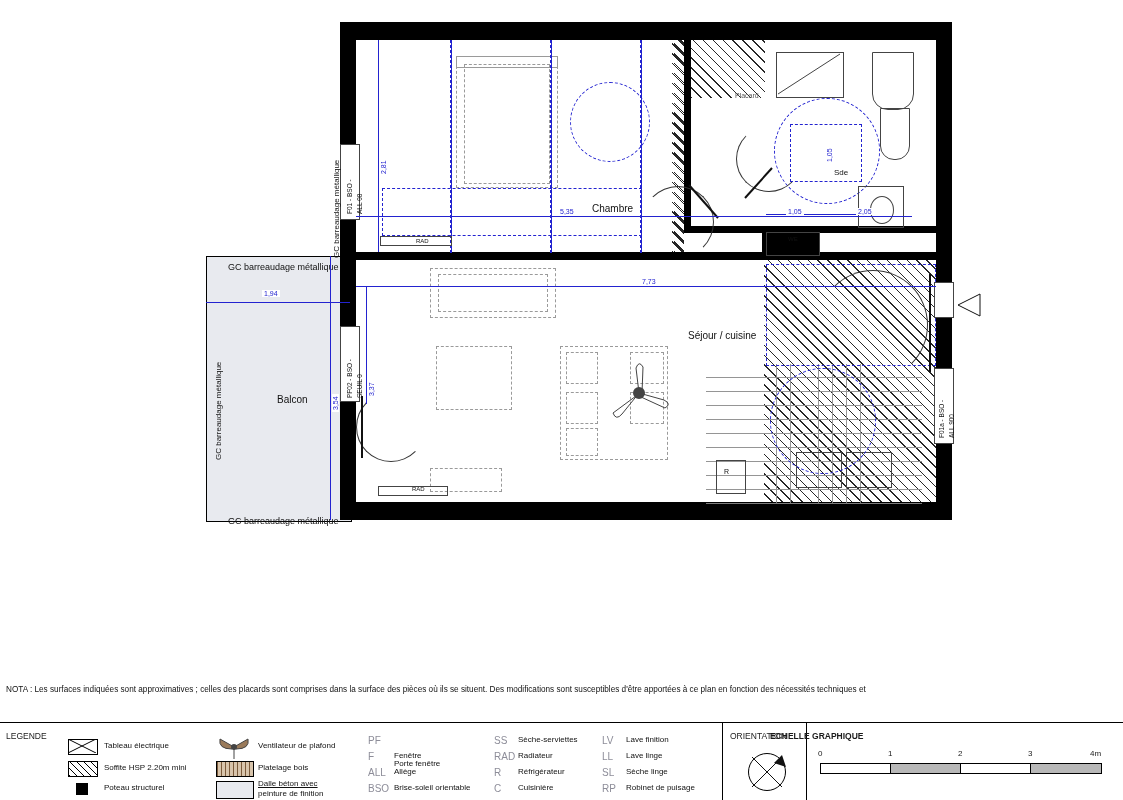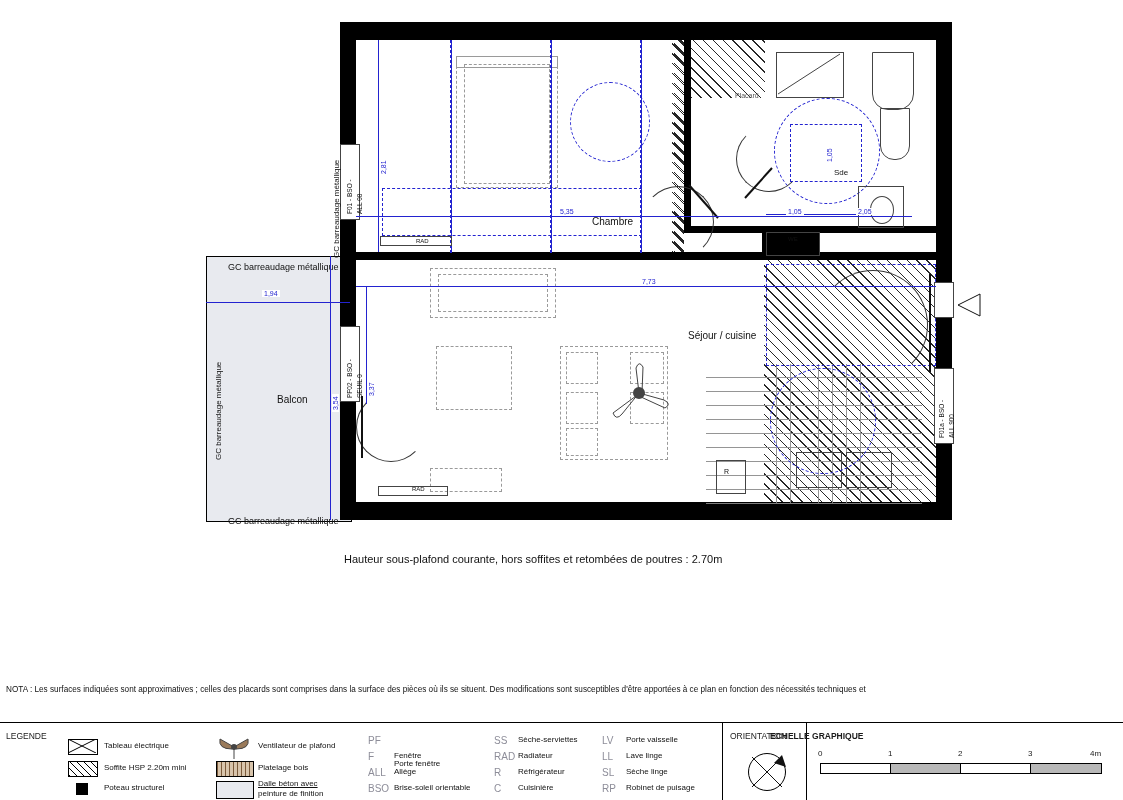--- a/index.html
+++ b/index.html
@@ -174,21 +174,21 @@
   <div class="vlbl6" style="left:346px;top:398px;">PF02 - BSO -</div>
   <div class="vlbl6" style="left:356px;top:398px;">SEUIL 0</div>
   <div class="vlbl6" style="left:938px;top:438px;">F01a - BSO -</div>
   <div class="vlbl6" style="left:948px;top:438px;">ALL 900</div>
 
   <div class="vlbl" style="left:332px;top:258px;">GC barreaudage métallique</div>
   <div class="vlbl" style="left:214px;top:460px;">GC barreaudage métallique</div>
   <div class="lbl" style="left:228px;top:262px;">GC barreaudage métallique</div>
   <div class="lbl" style="left:228px;top:516px;">GC barreaudage métallique</div>
 
-  <div class="lbl-room" style="left:592px;top:216px;text-align:center;">Chambre</div>
+  <div class="lbl-room" style="left:592px;top:203px;text-align:center;">Chambre</div>
   <div class="lbl-room" style="left:688px;top:330px;">Séjour / cuisine</div>
   <div class="lbl-room" style="left:277px;top:394px;">Balcon</div>
   <div class="lbl" style="left:834px;top:168px;font-size:8px;">Sde</div>
   <div class="lbl" style="left:735px;top:92px;font-size:7px;color:#555;">Placard</div>
 
   <div class="dim" style="left:206px;top:302px;width:144px;"></div>
   <div class="dimtxt" style="left:262px;top:290px;">1,94</div>
 
   <div class="dimv" style="left:330px;top:256px;height:264px;"></div>
   <div class="dimtxtv" style="left:332px;top:412px;">3,54</div>
@@ -203,21 +203,20 @@
   <div class="dimtxt" style="left:640px;top:278px;">7,73</div>
 
   <div class="dimv" style="left:366px;top:286px;height:118px;"></div>
   <div class="dimtxtv" style="left:368px;top:398px;">3,37</div>
 
   <div class="dim" style="left:766px;top:214px;width:96px;"></div>
   <div class="dimtxt" style="left:856px;top:208px;">2,05</div>
   <div class="dimtxt" style="left:786px;top:208px;">1,05</div>
   <div class="dimtxtv" style="left:826px;top:164px;">1,05</div>
 
-  <div class="caption" style="left:344px;top:553px;">Hauteur sous-plafond courante, hors soffites et retombées de poutres : 2.70m</div>
 </div>
 
 <div class="nota">
   <div>NOTA : Les surfaces indiquées sont approximatives ; celles des placards sont comprises dans la surface des pièces où ils se situent. Des modifications sont susceptibles d'être apportées à ce plan en fonction des nécessités techniques et</div>
 </div>
 
 <div class="legend">
   <div class="legend-title" style="left:6px;top:8px;">LEGENDE</div>
 
   <div class="sw sw-elec" style="left:68px;top:16px;width:28px;height:14px;"></div>
@@ -260,21 +259,21 @@
   <div class="abbr" style="left:494px;top:12px;">SS</div>
   <div class="ltxt" style="left:518px;top:12px;">Sèche-serviettes</div>
   <div class="abbr" style="left:494px;top:28px;">RAD</div>
   <div class="ltxt" style="left:518px;top:28px;">Radiateur</div>
   <div class="abbr" style="left:494px;top:44px;">R</div>
   <div class="ltxt" style="left:518px;top:44px;">Réfrigérateur</div>
   <div class="abbr" style="left:494px;top:60px;">C</div>
   <div class="ltxt" style="left:518px;top:60px;">Cuisinière</div>
 
   <div class="abbr" style="left:602px;top:12px;">LV</div>
-  <div class="ltxt" style="left:626px;top:12px;">Porte vaisselle</div>
+  <div class="ltxt" style="left:626px;top:12px;">Lave finition</div>
   <div class="abbr" style="left:602px;top:28px;">LL</div>
   <div class="ltxt" style="left:626px;top:28px;">Lave linge</div>
   <div class="abbr" style="left:602px;top:44px;">SL</div>
   <div class="ltxt" style="left:626px;top:44px;">Sèche linge</div>
   <div class="abbr" style="left:602px;top:60px;">RP</div>
   <div class="ltxt" style="left:626px;top:60px;">Robinet de puisage</div>
 
   <div class="vsep" style="left:722px;"></div>
   <div class="vsep" style="left:806px;"></div>
 

